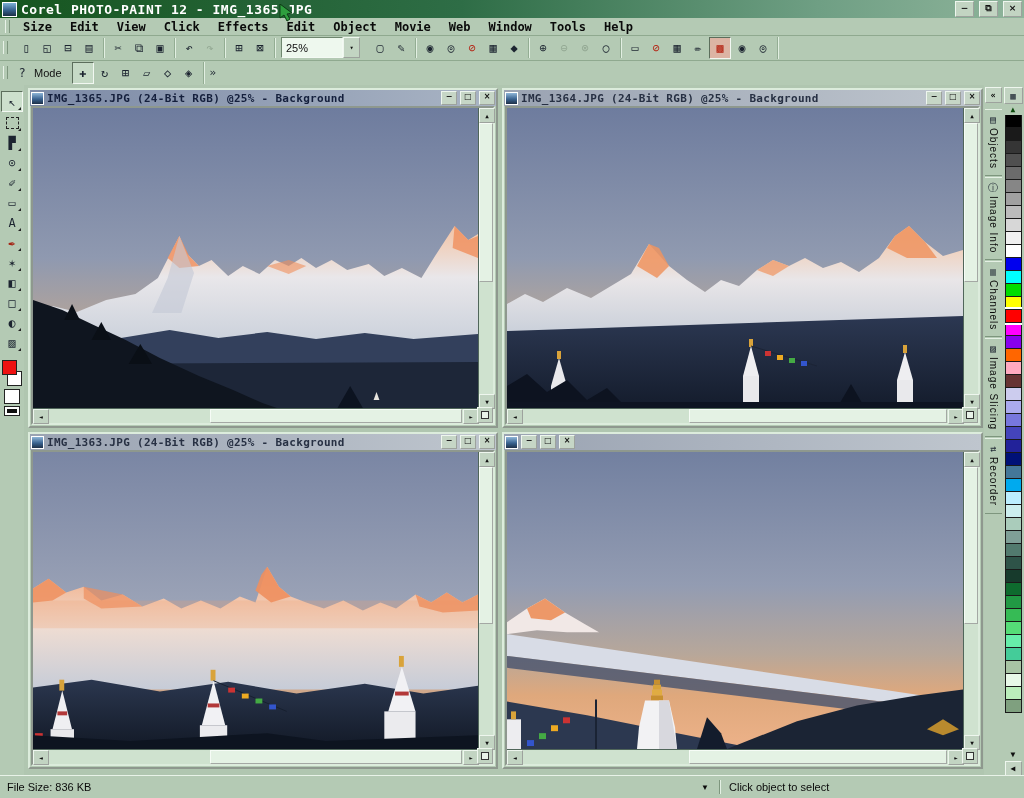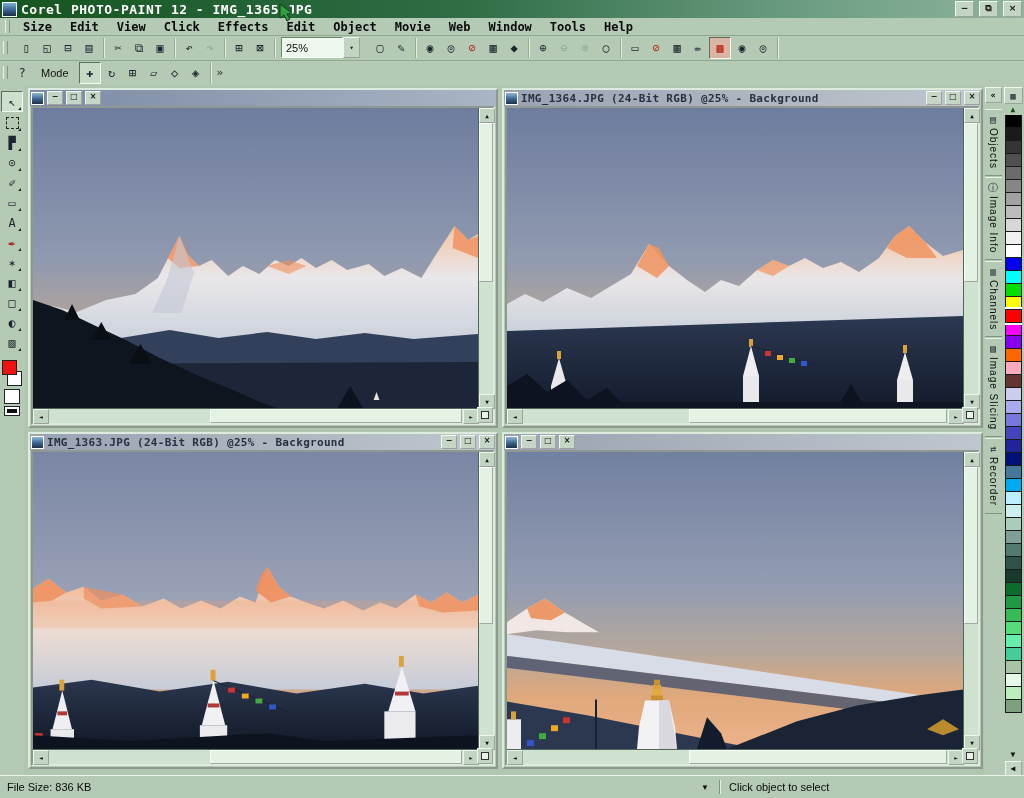--- a/index.html
+++ b/index.html
@@ -31,21 +31,21 @@
   .tb-btn{width:20px;height:20px;display:flex;align-items:center;justify-content:center;
     font-size:12px;color:#1c2430;position:relative}
   .tb-btn.pressed{border:1px solid;border-color:#5c6e5c #f2f8f2 #f2f8f2 #5c6e5c;background:#c6dac6}
   .tb-btn.disabled{color:#93a893}
   .zoombox{display:flex;align-items:center;margin:0 6px;height:19px}
   .zoomval{width:52px;height:17px;background:#eef8ee;border:1px solid;
     border-color:#6f876f #f4faf4 #f4faf4 #6f876f;font:11px "Liberation Sans",sans-serif;
     color:#111;padding:1px 4px;display:flex;align-items:center}
   .zoomarrow{width:15px;height:19px;background:#c2d4c2;border:1px outset #eef6ee;
     font-size:7px;color:#111;display:flex;align-items:center;justify-content:center}
-  .mode-label{font:11px "Liberation Sans",sans-serif;color:#111;margin:0 6px 0 9px}
+  .mode-label{font:11px "Liberation Sans",sans-serif;color:#111;margin:0 6px 0 2px}
   .flyout{font-size:11px;color:#1c2430;padding:0 6px}
   
   .toolbox{position:absolute;left:0;top:85px;width:24px;bottom:22px;border-right:1px solid #8fa98f;
     padding-top:5px;background:#b4cab4}
   .tool{width:20px;height:19px;margin:1px auto;display:flex;align-items:center;justify-content:center;
     font-size:12px;color:#1c2430;position:relative}
   .tool.selected{border:1px solid;border-color:#5c6e5c #f2f8f2 #f2f8f2 #5c6e5c;background:#cde0cd}
   .tool .fly{position:absolute;right:1px;bottom:1px;width:0;height:0;
     border-left:3px solid transparent;border-bottom:3px solid #222}
   .dashbox{width:11px;height:10px;border:1px dashed #222;display:block}
@@ -281,20 +281,21 @@
   </div>
   <div class="fillsw"></div>
   <div class="transw"></div>
 </div>
 
 <div class="mdi">
 
   <div class="cw">
     <div class="cw-title active">
       <span class="cw-icon"></span>
+      <span class="cw-text">IMG_1365.JPG (24-Bit RGB) @25% - Background</span>
       <span class="cw-btn">−</span>
       <span class="cw-btn">□</span>
       <span class="cw-btn">×</span>
     </div>
     <div class="cw-body">
       <div class="photo">
         <svg viewBox="0 0 456 300" preserveAspectRatio="none">
           <defs>
             <linearGradient id="sky1" x1="0" y1="0" x2="0" y2="1">
               <stop offset="0" stop-color="#6e7c9e"></stop>

